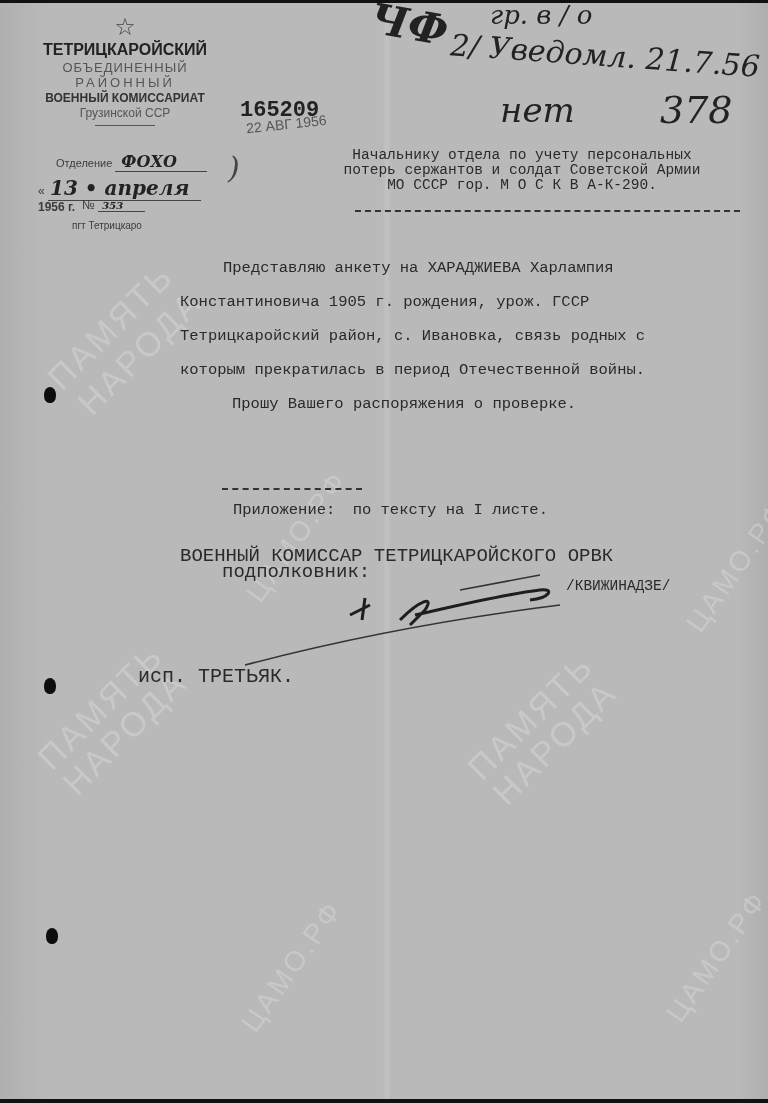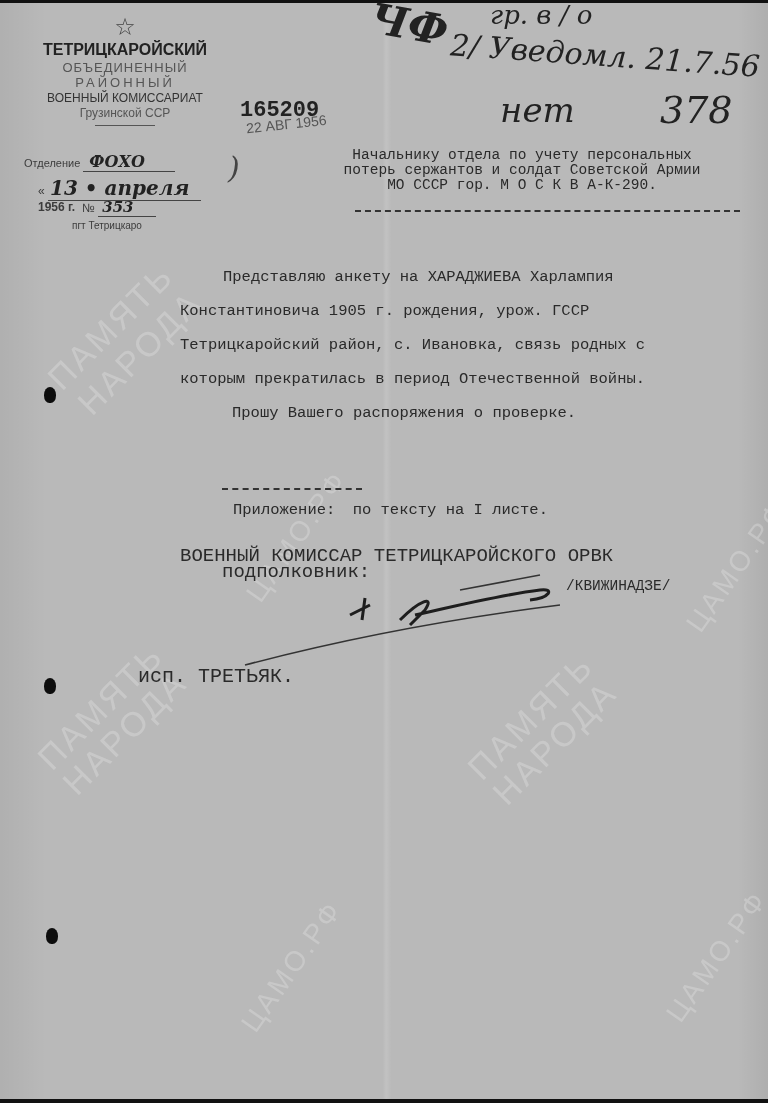--- a/index.html
+++ b/index.html
@@ -48,58 +48,58 @@
 
   <div class="hole" style="left:44px; top:387px;"></div>
   <div class="hole" style="left:44px; top:678px;"></div>
   <div class="hole" style="left:46px; top:928px;"></div>
 
   <div class="abs stamp" style="left:30px; top:14px; width:190px;">
     <div style="font-size:24px; line-height:26px; color:#444;">☆</div>
     <div style="font-size:16px; font-weight:bold; line-height:20px; color:#222;">ТЕТРИЦКАРОЙСКИЙ</div>
     <div style="font-size:13px; line-height:15px; letter-spacing:1px; color:#555;">ОБЪЕДИНЕННЫЙ</div>
     <div style="font-size:13px; line-height:15px; letter-spacing:3px; color:#555;">РАЙОННЫЙ</div>
-    <div style="font-size:12px; font-weight:normal; line-height:16px; color:#333;">ВОЕННЫЙ КОМИССАРИАТ</div>
+    <div style="font-size:12px; font-weight:bold; line-height:16px; color:#333;">ВОЕННЫЙ КОМИССАРИАТ</div>
     <div style="font-size:12px; line-height:15px; color:#555;">Грузинской ССР</div>
     <div style="width:60px; margin:4px auto 0; border-top:1px solid #555;"></div>
   </div>
 
-  <div class="abs stamp" style="left:24px; top:152px; width:170px; font-size:11px; text-align:left;">
+  <div class="abs stamp" style="left:56px; top:152px; width:170px; font-size:11px; text-align:left;">
     <span>Отделение</span>
     <span class="hand" style="font-size:16px; font-weight:bold; border-bottom:1px solid #444; padding:0 30px 0 6px;">ФОХО</span>
   </div>
   <div class="abs stamp" style="left:38px; top:176px; width:180px; font-size:12px; text-align:left;">
     <span>«</span>
     <span class="hand" style="font-size:20px; font-weight:bold; border-bottom:1px solid #444; padding:0 12px 0 2px;">13 • апреля</span>
     <span style="font-weight:bold;margin-top:48px;">1956 г.</span>
   </div>
   <div class="abs stamp" style="left:82px; top:198px; width:120px; font-size:12px; text-align:left;">
     <span>№</span>
-    <span class="hand" style="font-size:15px; font-weight:bold; border-bottom:1px solid #444; padding:0 22px 0 4px;">353</span>
+    <span class="hand" style="font-size:10px; font-weight:bold; border-bottom:1px solid #444; padding:0 22px 0 4px;">353</span>
   </div>
   <div class="abs stamp" style="left:72px; top:220px; width:120px; font-size:10px; text-align:left;">пгт Тетрицкаро</div>
 
   <div class="abs typed" style="left:240px; top:98px; font-size:22px; font-weight:bold; color:#222;">165209</div>
   <div class="abs" style="left:246px; top:116px; font-size:14px; color:#555; font-family:'Liberation Sans', sans-serif; transform: rotate(-6deg);">22 АВГ 1956</div>
 
   <div class="abs hand" style="left:370px; top:0px; font-size:42px; font-weight:bold; transform: rotate(10deg);">ЧФ</div>
   <div class="abs hand" style="left:490px; top:0px; font-size:26px;">гр. в / о</div>
   <div class="abs hand" style="left:450px; top:38px; font-size:30px; transform: rotate(4deg);">2/ Уведомл. 21.7.56</div>
   <div class="abs hand" style="left:500px; top:90px; font-size:34px;">нет</div>
   <div class="abs hand" style="left:660px; top:88px; font-size:38px;">378</div>
   <div class="abs hand" style="left:228px; top:150px; font-size:30px; color:#444;">)</div>
 
   <div class="abs typed" style="left:302px; top:148px; font-size:14.5px; line-height:15px; text-align:center; width:440px;">
     <div>Начальнику отдела по учету персональных</div>
     <div>потерь сержантов и солдат Советской Армии</div>
     <div>МО СССР гор. М О С К В А-К-290.</div>
   </div>
   <div class="dash-line" style="left:355px; top:210px; width:385px;"></div>
 
-  <div class="abs typed" style="left:180px; top:260px; font-size:15.5px; line-height:34px; width:560px;">
+  <div class="abs typed" style="left:180px; top:251px; font-size:15.5px; line-height:34px; width:560px;">
     <div style="padding-left:43px;">Представляю анкету на ХАРАДЖИЕВА Харлампия</div>
     <div>Константиновича 1905 г. рождения, урож. ГССР</div>
     <div>Тетрицкаройский район, с. Ивановка, связь родных с</div>
     <div>которым прекратилась в период Отечественной войны.</div>
     <div style="padding-left:52px;">Прошу Вашего распоряжения о проверке.</div>
   </div>
 
   <div class="abs typed" style="left:233px; top:465px; font-size:15.5px;margin-top:36px;">
     <span>Приложение:</span>
     <span style="margin-left:8px;">по тексту на I листе.</span>

